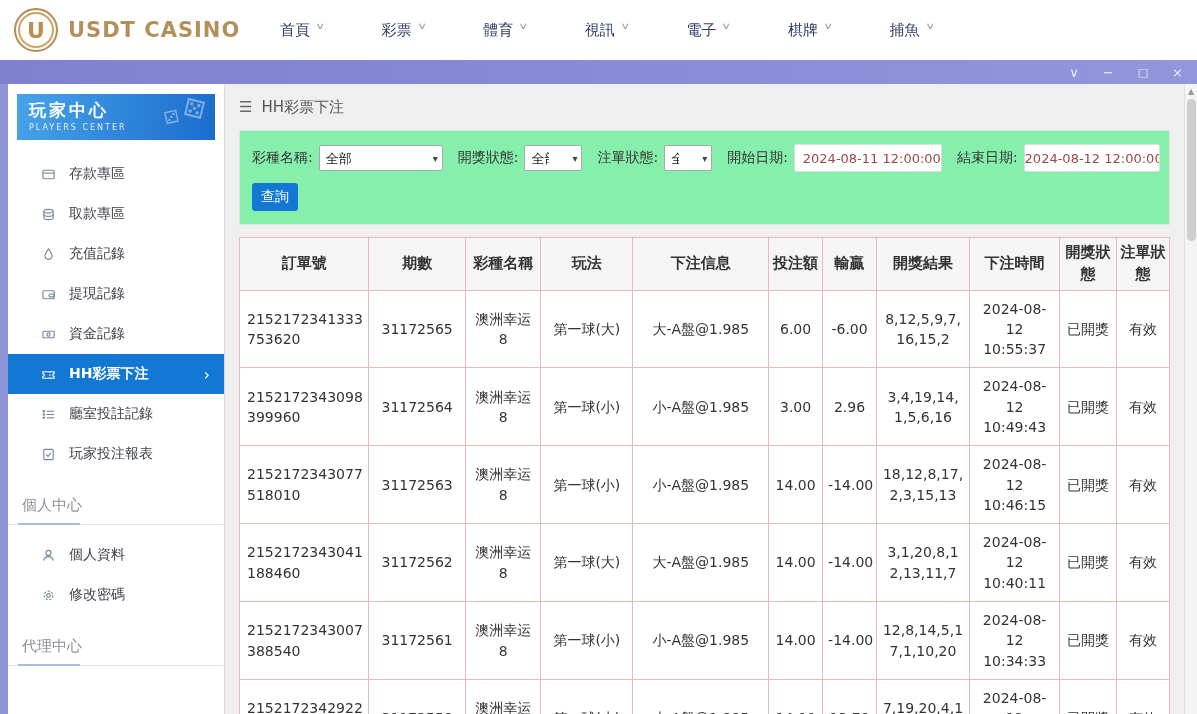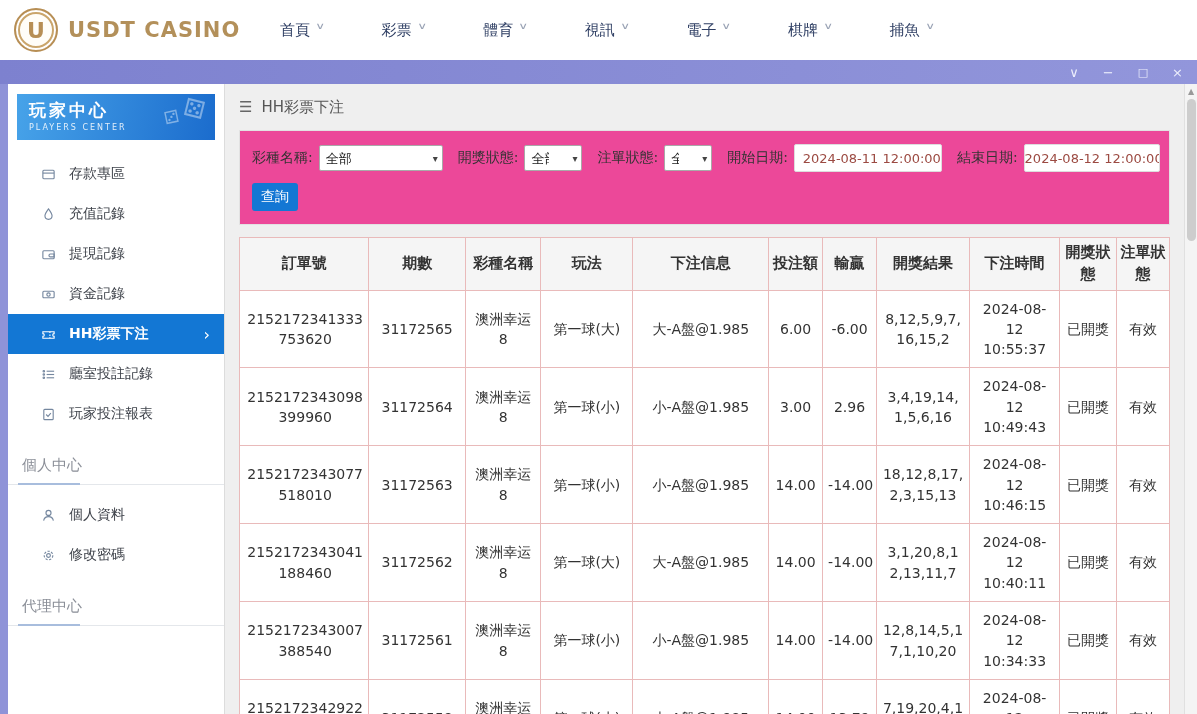--- a/index.html
+++ b/index.html
@@ -38,41 +38,41 @@
 .menu-item{height:40px;display:flex;align-items:center;gap:13px;padding-left:33px;font-size:14px;color:#3f434b;cursor:pointer;position:relative}
 .mi-icon{width:15px;height:15px;stroke:#75879f;fill:none;stroke-width:1.2;flex:none}
 .menu-item.active{background:#1377d4;color:#fff;font-weight:bold}
 .menu-item.active .mi-icon{stroke:#fff}
 .mi-arrow{position:absolute;right:14px;font-size:16px;color:#fff;font-weight:normal}
 
 
 .main{flex:1;background:#efefef;padding:0 14px;position:relative;overflow:hidden}
 .breadcrumb{height:46px;display:flex;align-items:center;gap:9px;color:#555;font-size:15px}
 .hamburger{font-size:15px;color:#666;cursor:pointer}
-.filter-panel{background:#ec4899;border:1px solid #e2e2e2;padding:13px 12px}
+.filter-panel{background:#86efac;border:1px solid #e2e2e2;padding:13px 12px}
 .filter-row{display:flex;align-items:center;gap:6px}
 .flabel{font-size:14px;color:#333;white-space:nowrap}
 .gap{margin-left:9px}
 .select-wrap{position:relative;display:inline-flex}
 .select-wrap::after{content:"▾";position:absolute;right:5px;top:50%;transform:translateY(-50%);font-size:10px;color:#444;pointer-events:none}
 select{appearance:none;-webkit-appearance:none;height:26px;border:1px solid #a9a9a9;background:#fff;border-radius:2px;font-size:13px;padding:0 32px 0 6px;color:#222;font-family:inherit}
 .sel-lottery{width:124px}
 .sel-draw{width:58px}
 .sel-bet{width:48px}
 .date-input{height:28px;border:1px solid #ddd;background:#fff;font-size:13px;color:#9c4a42;text-align:right;font-family:inherit;border-radius:2px}
 .inp-start{width:148px}
 .inp-end{width:136px}
 .filter-actions{margin-top:11px}
 .btn-search{width:46px;height:28px;background:#1377d4;color:#fff;border:none;border-radius:3px;font-size:14px;cursor:pointer;font-family:inherit}
 
 
 .data-table{width:100%;margin-top:12px;border-collapse:collapse;background:#fff;table-layout:fixed}
 .data-table th,.data-table td{border:1px solid #e9baba;text-align:center;font-size:14px;color:#333;padding:8px 5px;line-height:1.45;vertical-align:middle}
 .data-table th{background:#f5f5f5;font-weight:bold;font-size:15px;height:44px;padding:4px 2px}
-td.c0{text-align:center;word-break:break-all;padding-left:7px}
+td.c0{text-align:left;word-break:break-all;padding-left:7px}
 td.c7{word-break:break-all}
 
 
 .vscroll{width:13px;background:#f4f4f4;border-left:1px solid #e0e0e0;display:flex;flex-direction:column;align-items:center;flex:none}
 .scroll-arrow{font-size:8px;color:#999;padding:3px 0;cursor:pointer}
 .scroll-thumb{width:9px;height:142px;background:#cdcdcd;border-radius:5px;cursor:pointer}
 
 .sym-defs{position:absolute;width:0;height:0;overflow:hidden}
 </style>
 </head>
@@ -186,20 +186,26 @@
         <span class="die d1">⚄</span>
         <span class="die d2">⚂</span>
       </div>
       <div>
           <div class="section-items">
             <div class="menu-item">
               <svg class="mi-icon">
                 <use href="#sym-deposit-icon"></use>
               </svg>
               <span class="mi-label">存款專區</span>
+            </div>
+            <div class="menu-item">
+              <svg class="mi-icon">
+                <use href="#sym-withdraw-icon"></use>
+              </svg>
+              <span class="mi-label">取款專區</span>
             </div>
             <div class="menu-item">
               <svg class="mi-icon">
                 <use href="#sym-recharge-icon"></use>
               </svg>
               <span class="mi-label">充值記錄</span>
             </div>
             <div class="menu-item">
               <svg class="mi-icon">
                 <use href="#sym-cashout-icon"></use>

